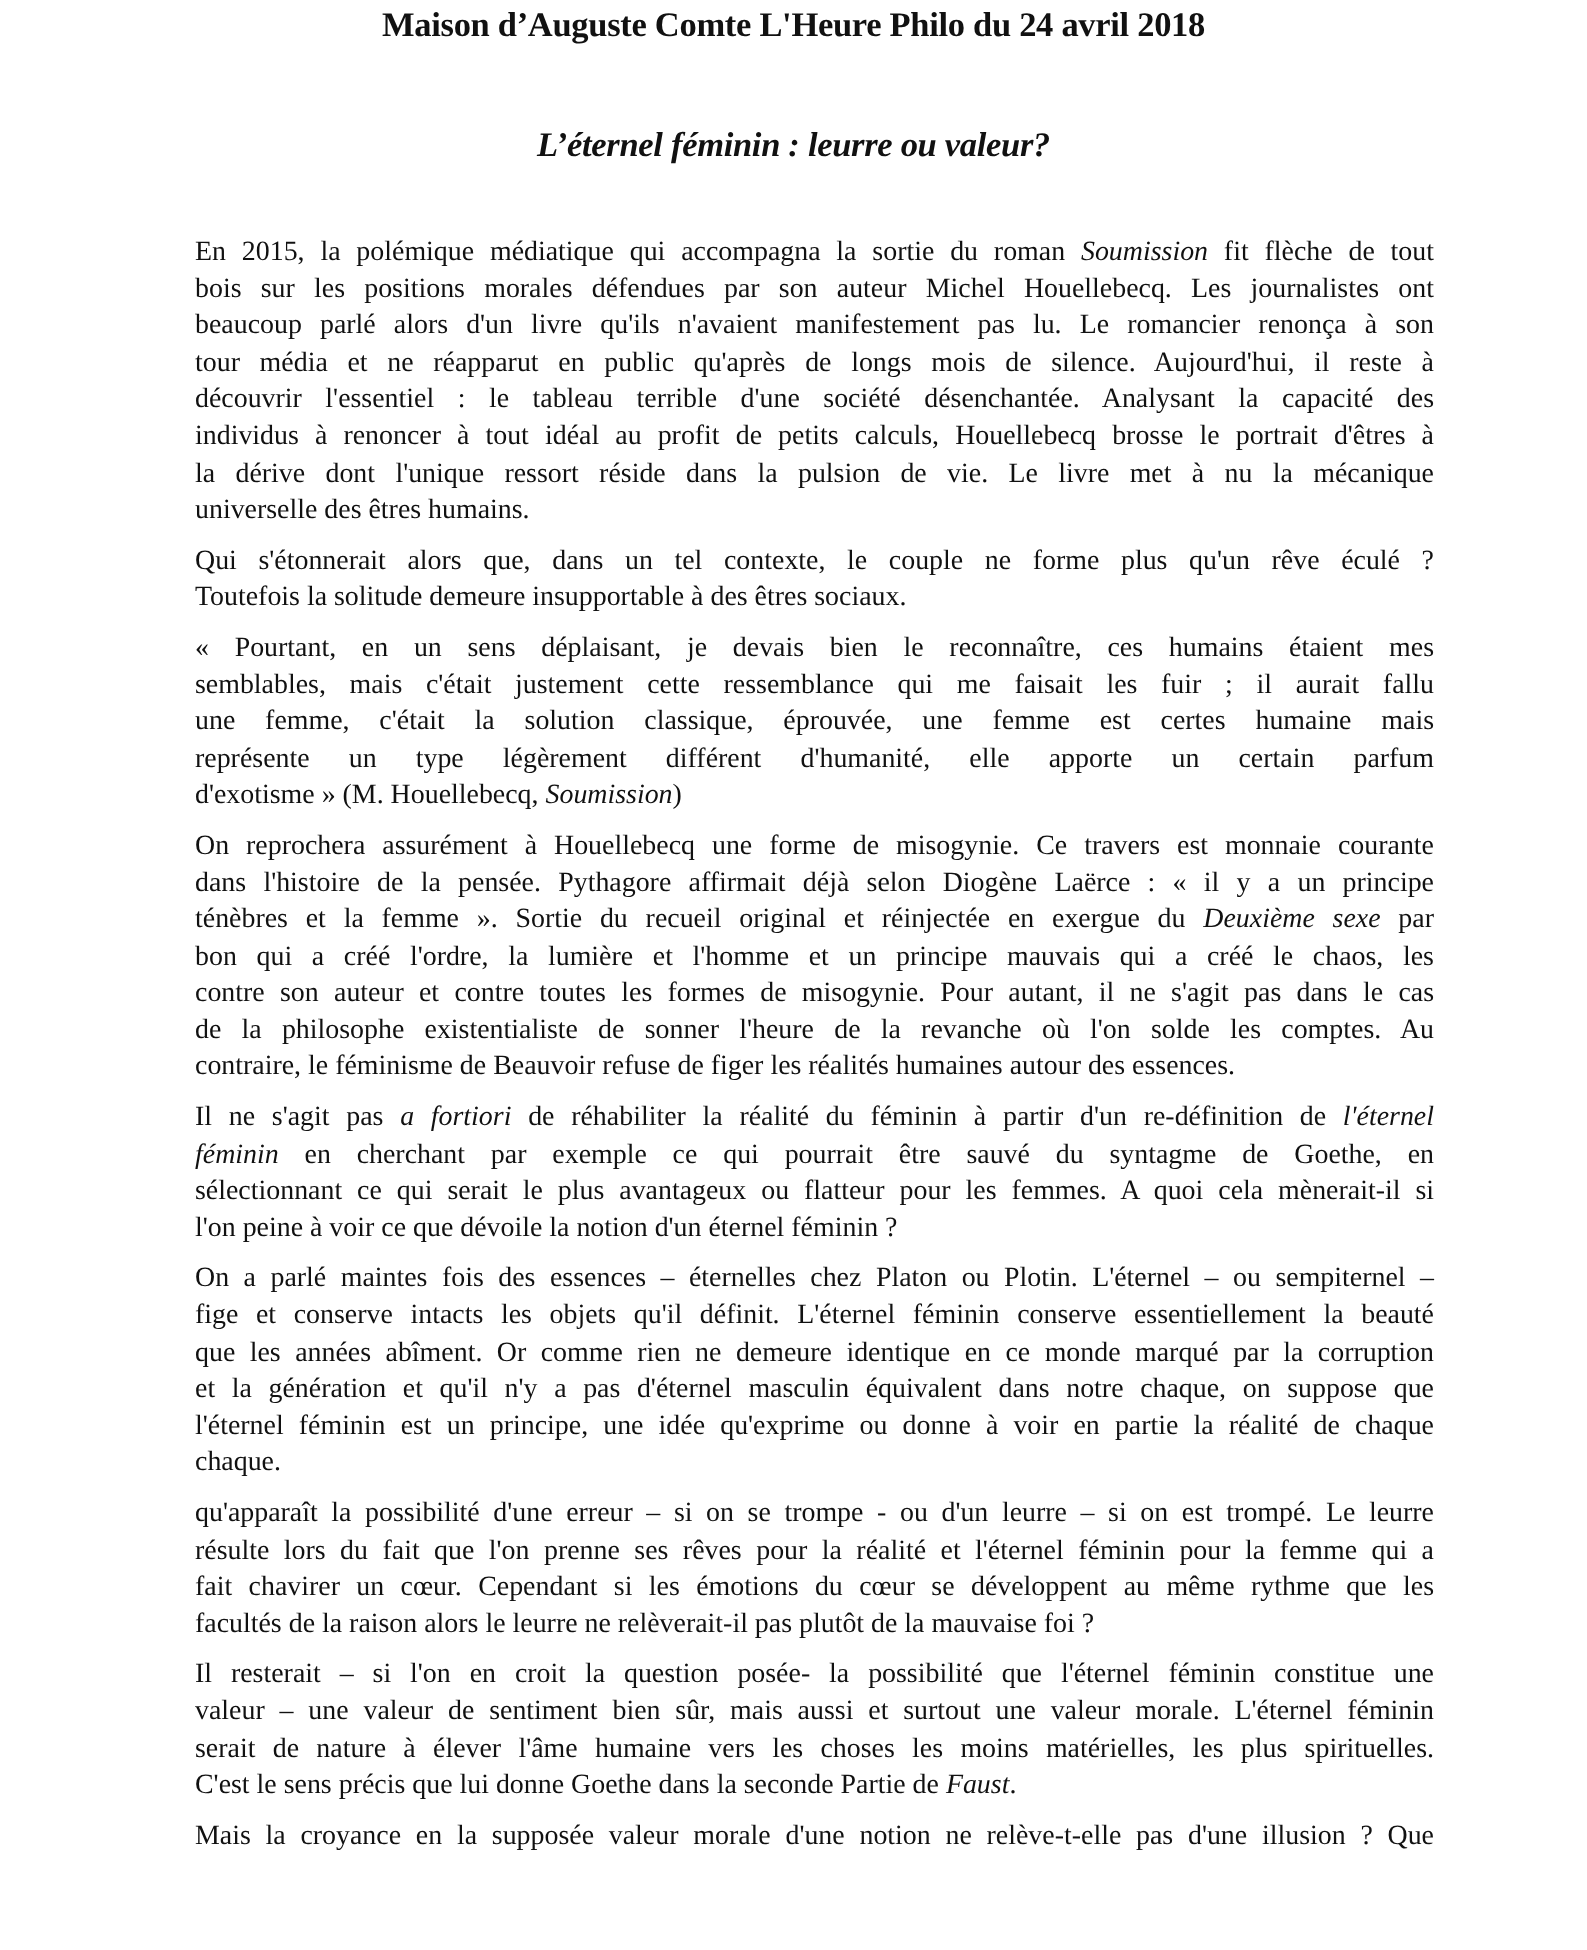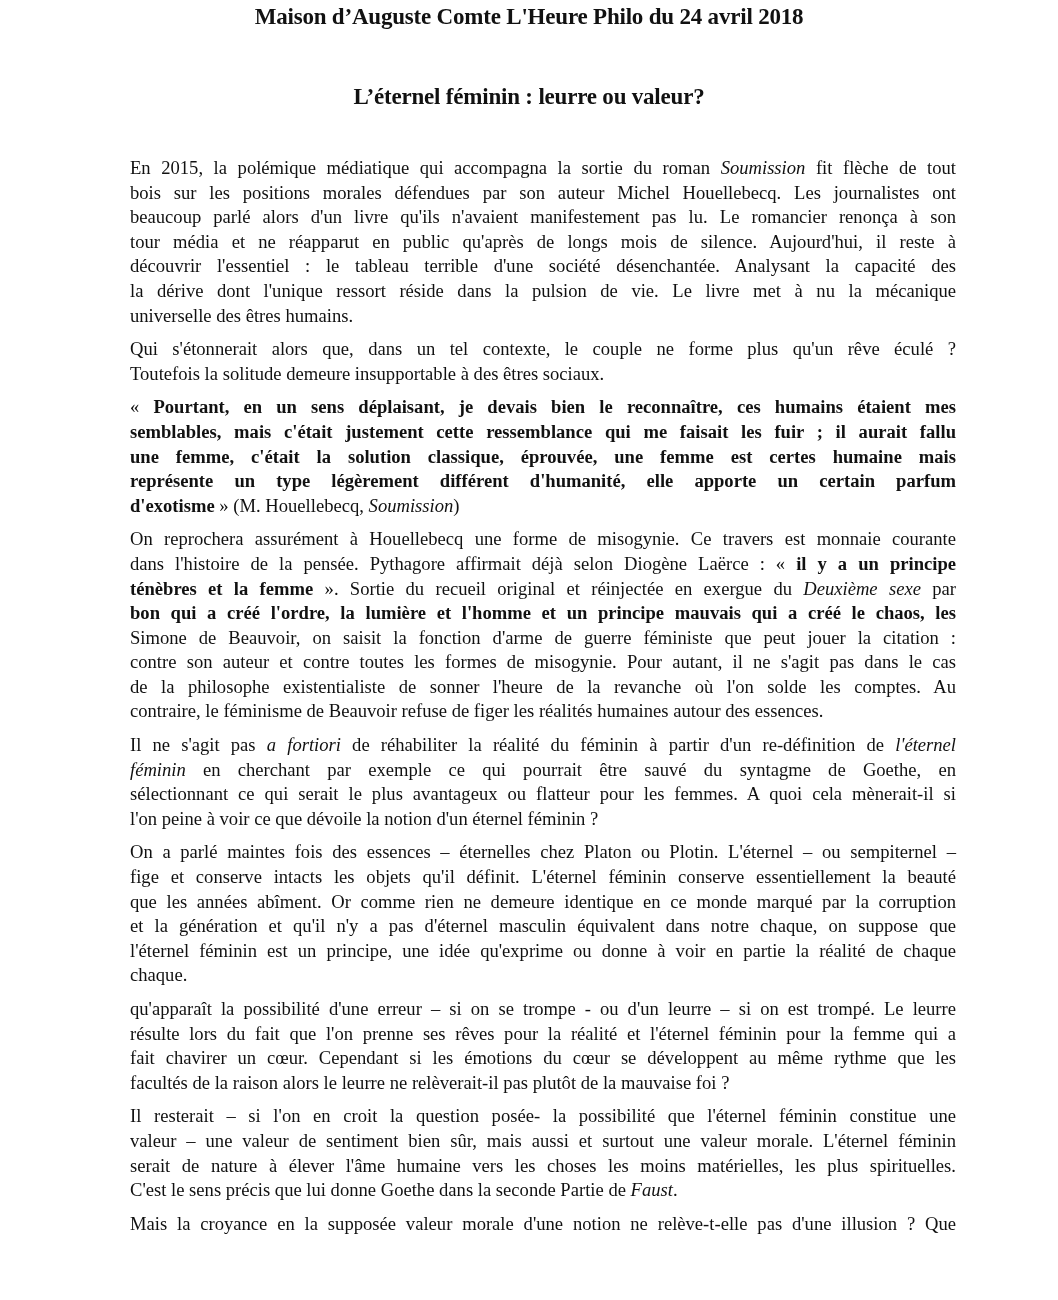--- a/index.html
+++ b/index.html
@@ -2,63 +2,63 @@
 <html><head>
 <meta charset="utf-8">
 <style>
   html, body { margin: 0; padding: 0; background: #ffffff; }
   body { width: 1058px; height: 1300px; overflow: hidden; position: relative;
          font-family: "Liberation Serif", "DejaVu Serif", serif; color: #111111; }
   .page { position: absolute; left: 0; top: 0; width: 1058px; height: 1300px; padding-left: 12px; }
   .title { position: absolute; left: 0; width: 1058px; text-align: center;
            font-weight: bold; font-size: 23px; letter-spacing: -0.2px; }
   .t1 { top: 4px; }
-  .t2 { top: 84px; }
+  .t2 { top: 84px; font-style: italic; }
   .body { position: absolute; left: 130px; width: 826px; top: 156px; font-size: 18.6px; }
   .para { margin: 0 0 9px 0; }
   .line { display: block; height: 24.6px; line-height: 24.6px; text-align: justify;
           text-align-last: justify; white-space: nowrap; overflow: visible; }
   .line.last { text-align-last: left; }
   .line span { white-space: normal; }
-  .b { font-weight: bold; }
+  .b { font-weight: normal; }
   .i { font-style: italic; margin-top: 20px; }
 </style>
 </head>
 <body>
 
 <div class="page">
   <div class="title t1">Maison d’Auguste Comte L'Heure Philo du 24 avril 2018</div>
   <div class="title t2">L’éternel féminin : leurre ou valeur?</div>
   <div class="body" id="body">
       <div class="para">
         <div class="line"><span>En 2015, la polémique médiatique qui accompagna la sortie du roman </span><span class="i">Soumission</span><span> fit flèche de tout</span></div>
         <div class="line"><span>bois sur les positions morales défendues par son auteur Michel Houellebecq. Les journalistes ont</span></div>
         <div class="line"><span>beaucoup parlé alors d'un livre qu'ils n'avaient manifestement pas lu. Le romancier renonça à son</span></div>
         <div class="line"><span>tour média et ne réapparut en public qu'après de longs mois de silence. Aujourd'hui, il reste à</span></div>
         <div class="line"><span>découvrir l'essentiel : le tableau terrible d'une société désenchantée. Analysant la capacité des</span></div>
+        <div class="line"><span>individus à renoncer à tout idéal au profit de petits calculs, Houellebecq brosse le portrait d'êtres à</span></div>
         <div class="line"><span>la dérive dont l'unique ressort réside dans la pulsion de vie. Le livre met à nu la mécanique</span></div>
         <div class="line last"><span>universelle des êtres humains.</span></div>
       </div>
       <div class="para">
         <div class="line"><span>Qui s'étonnerait alors que, dans un tel contexte, le couple ne forme plus qu'un rêve éculé ?</span></div>
         <div class="line last"><span>Toutefois la solitude demeure insupportable à des êtres sociaux.</span></div>
       </div>
       <div class="para">
         <div class="line"><span>« </span><span class="b">Pourtant, en un sens déplaisant, je devais bien le reconnaître, ces humains étaient mes</span></div>
         <div class="line"><span class="b">semblables, mais c'était justement cette ressemblance qui me faisait les fuir ; il aurait fallu</span></div>
         <div class="line"><span class="b">une femme, c'était la solution classique, éprouvée, une femme est certes humaine mais</span></div>
         <div class="line"><span class="b">représente un type légèrement différent d'humanité, elle apporte un certain parfum</span></div>
         <div class="line last"><span class="b">d'exotisme</span><span> » (M. Houellebecq, </span><span class="i">Soumission</span><span>)</span></div>
       </div>
       <div class="para">
         <div class="line"><span>On reprochera assurément à Houellebecq une forme de misogynie. Ce travers est monnaie courante</span></div>
         <div class="line"><span>dans l'histoire de la pensée. Pythagore affirmait déjà selon Diogène Laërce : «  </span><span class="b">il y a un principe</span></div>
         <div class="line"><span class="b">ténèbres et la femme</span><span> ». Sortie du recueil original et réinjectée en exergue du </span><span class="i">Deuxième sexe</span><span> par</span></div>
         <div class="line"><span class="b">bon qui a créé l'ordre, la lumière et l'homme et un principe mauvais qui a créé le chaos, les</span></div>
-        <div class="line"><span>Simone de Beauvoir, on saisit la fonction d'arme de guerre féministe que peut jouer la citation :</span></div>
         <div class="line"><span>contre son auteur et contre toutes les formes de misogynie. Pour autant, il ne s'agit pas dans le cas</span></div>
         <div class="line"><span>de la philosophe existentialiste de sonner l'heure de la revanche où l'on solde les comptes. Au</span></div>
         <div class="line last"><span>contraire, le féminisme de Beauvoir refuse de figer les réalités humaines autour des essences.</span></div>
       </div>
       <div class="para">
         <div class="line"><span>Il ne s'agit pas </span><span class="i">a fortiori</span><span> de réhabiliter la réalité du féminin à partir d'un re-définition de </span><span class="i">l'éternel</span></div>
         <div class="line"><span class="i">féminin</span><span> en cherchant par exemple ce qui pourrait être sauvé du syntagme de Goethe, en</span></div>
         <div class="line"><span>sélectionnant ce qui serait le plus avantageux ou flatteur pour les femmes. A quoi cela mènerait-il si</span></div>
         <div class="line last"><span>l'on peine à voir ce que dévoile la notion d'un éternel féminin ?</span></div>
       </div>

